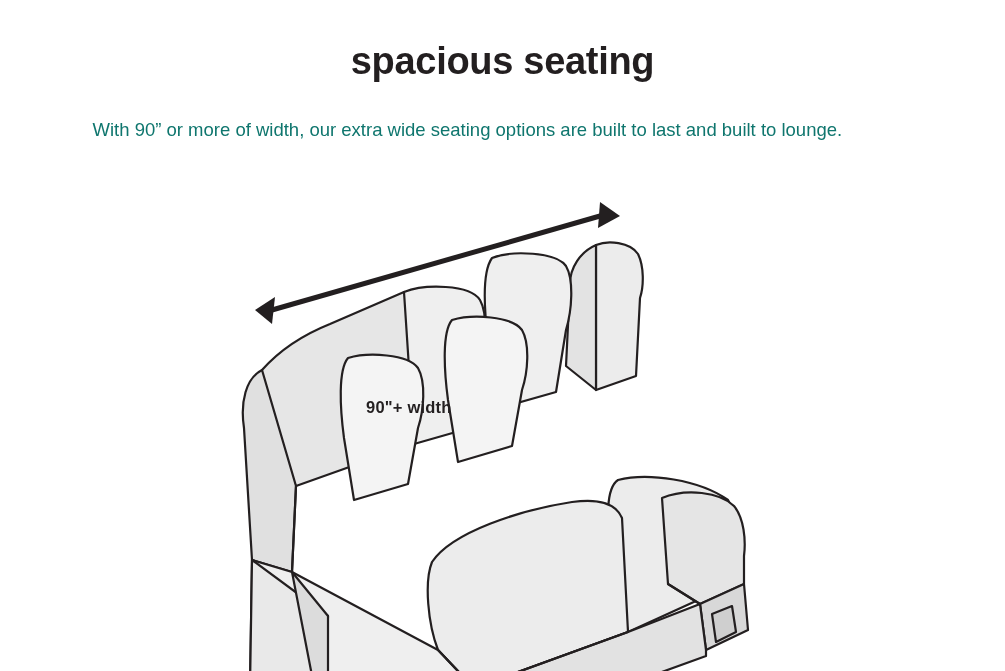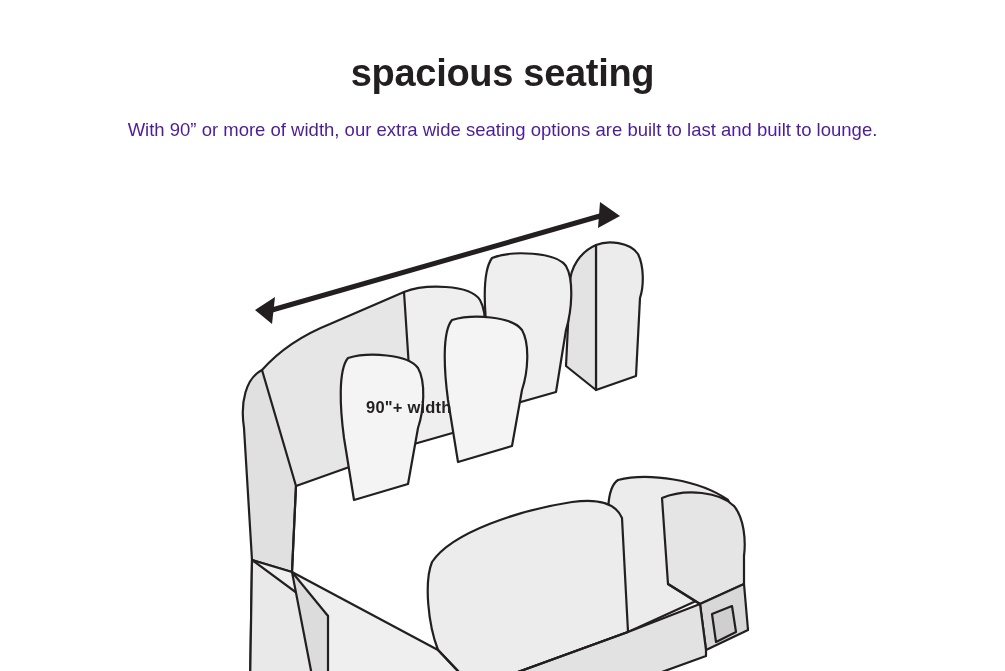--- a/index.html
+++ b/index.html
@@ -16,39 +16,38 @@
     position: relative;
   }
   .page {
     position: relative;
     width: 1005px;
     height: 671px;
     background: #ffffff;
   }
   .headline {
     position: absolute;
-    top: 52px;
+    top: 40px;
     left: 0;
     width: 1005px;
     text-align: center;
     font-size: 38px;
     font-weight: bold;
     letter-spacing: -0.3px;
     color: #231f20;
   }
   .subcopy {
     position: absolute;
     top: 116px;
     left: 50%;
     transform: translateX(-50%);
     width: 820px;
-    text-align: center;
     font-size: 18.5px;
     line-height: 27px;
-    color: #4c1d95;
+    color: #0f766e;
   }
   .subcopy .line {
     display: block;
     white-space: nowrap;
   }
   .illustration {
     position: absolute;
     top: 180px;
     left: 0;
     width: 1005px;

